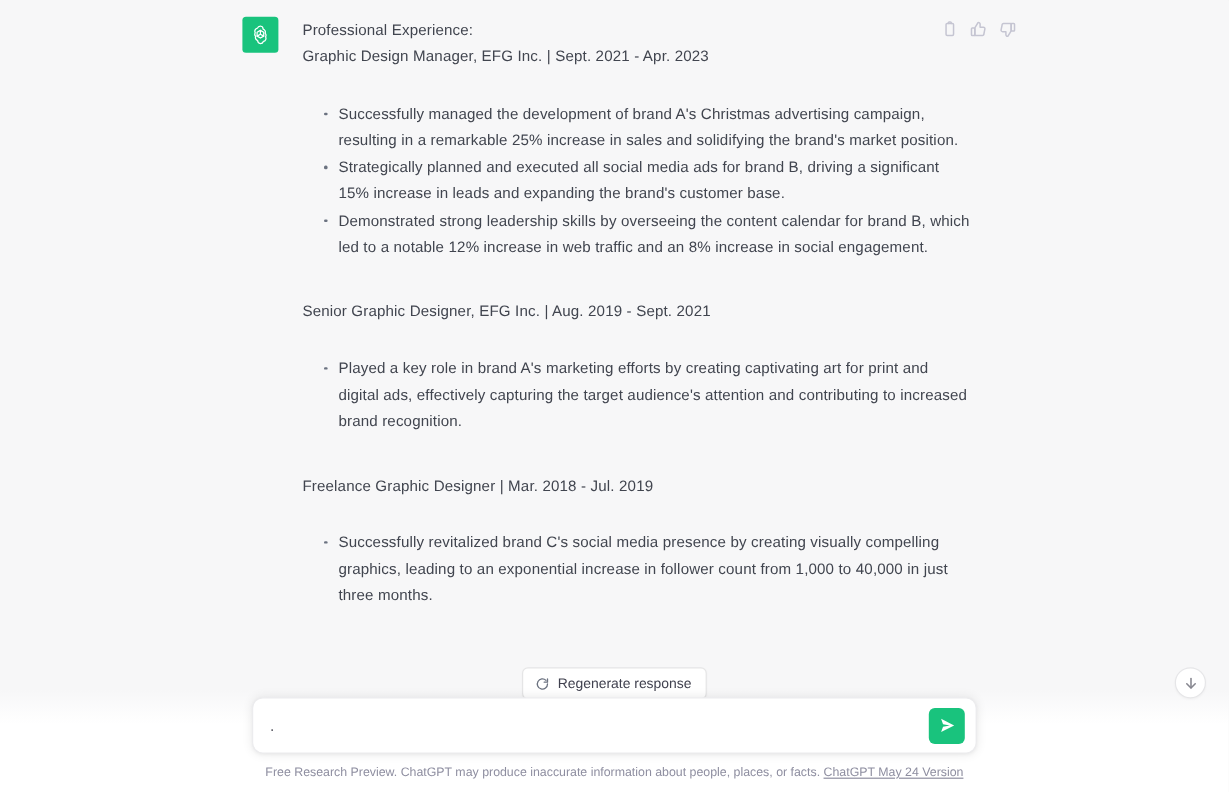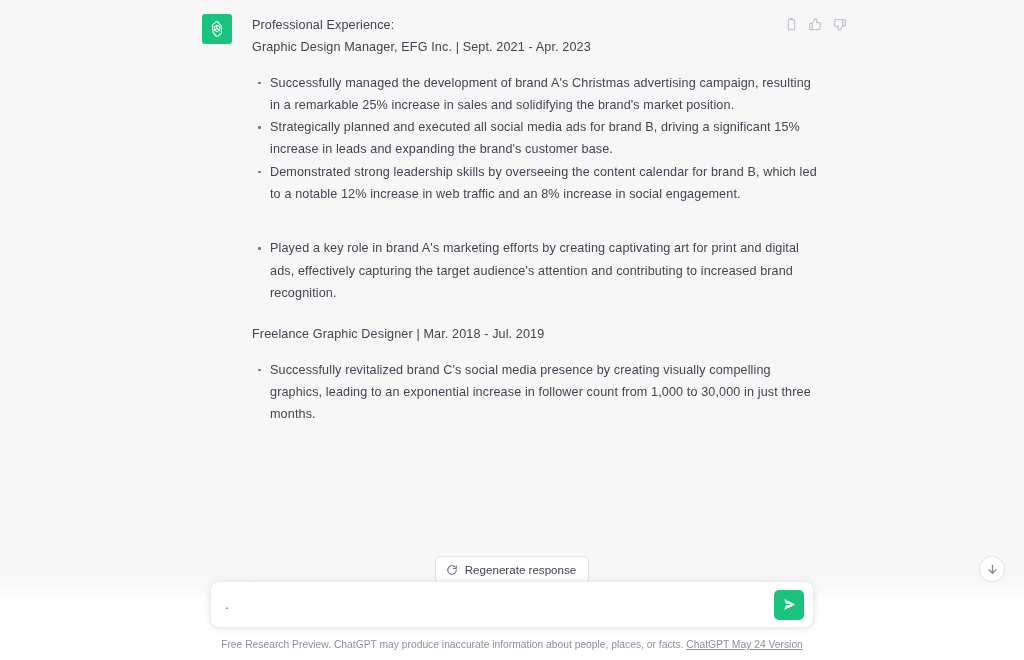--- a/index.html
+++ b/index.html
@@ -88,21 +88,21 @@
   .prose .section-head {
     margin: 0;
     padding-left: 2px;
   }
 
   .prose .gap { height: 19px; }
   .prose .gap-sm { height: 13px; }
 
   ul.bullets {
     list-style: none;
-    margin: 0;
+    margin: 12px;
     padding: 0;
   }
 
   ul.bullets li {
     position: relative;
     padding-left: 20px;
     margin: 0;
   }
 
   ul.bullets li::before {
@@ -287,35 +287,36 @@
         <div class="gap-sm"></div>
 
         <ul class="bullets">
           <li>Successfully managed the development of brand A's Christmas advertising campaign, resulting in a remarkable 25% increase in sales and solidifying the brand's market position.</li>
           <li>Strategically planned and executed all social media ads for brand B, driving a significant 15% increase in leads and expanding the brand's customer base.</li>
           <li>Demonstrated strong leadership skills by overseeing the content calendar for brand B, which led to a notable 12% increase in web traffic and an 8% increase in social engagement.</li>
         </ul>
 
         <div class="gap"></div>
 
+        <p class="section-head">Senior Graphic Designer, EFG Inc. | Aug. 2019 - Sept. 2021</p>
 
         <div class="gap-sm"></div>
 
         <ul class="bullets">
           <li>Played a key role in brand A's marketing efforts by creating captivating art for print and digital ads, effectively capturing the target audience's attention and contributing to increased brand recognition.</li>
         </ul>
 
         <div class="gap"></div>
 
         <p class="section-head">Freelance Graphic Designer | Mar. 2018 - Jul. 2019</p>
 
         <div class="gap-sm"></div>
 
         <ul class="bullets">
-          <li>Successfully revitalized brand C's social media presence by creating visually compelling graphics, leading to an exponential increase in follower count from 1,000 to 30,000 in just three months.</li>
+          <li>Successfully revitalized brand C's social media presence by creating visually compelling graphics, leading to an exponential increase in follower count from 1,000 to 40,000 in just three months.</li>
         </ul>
 
       </div>
     </div>
   </div>
 </div>
 
 <div class="bottom-zone">
 
   <div class="regen-row">

